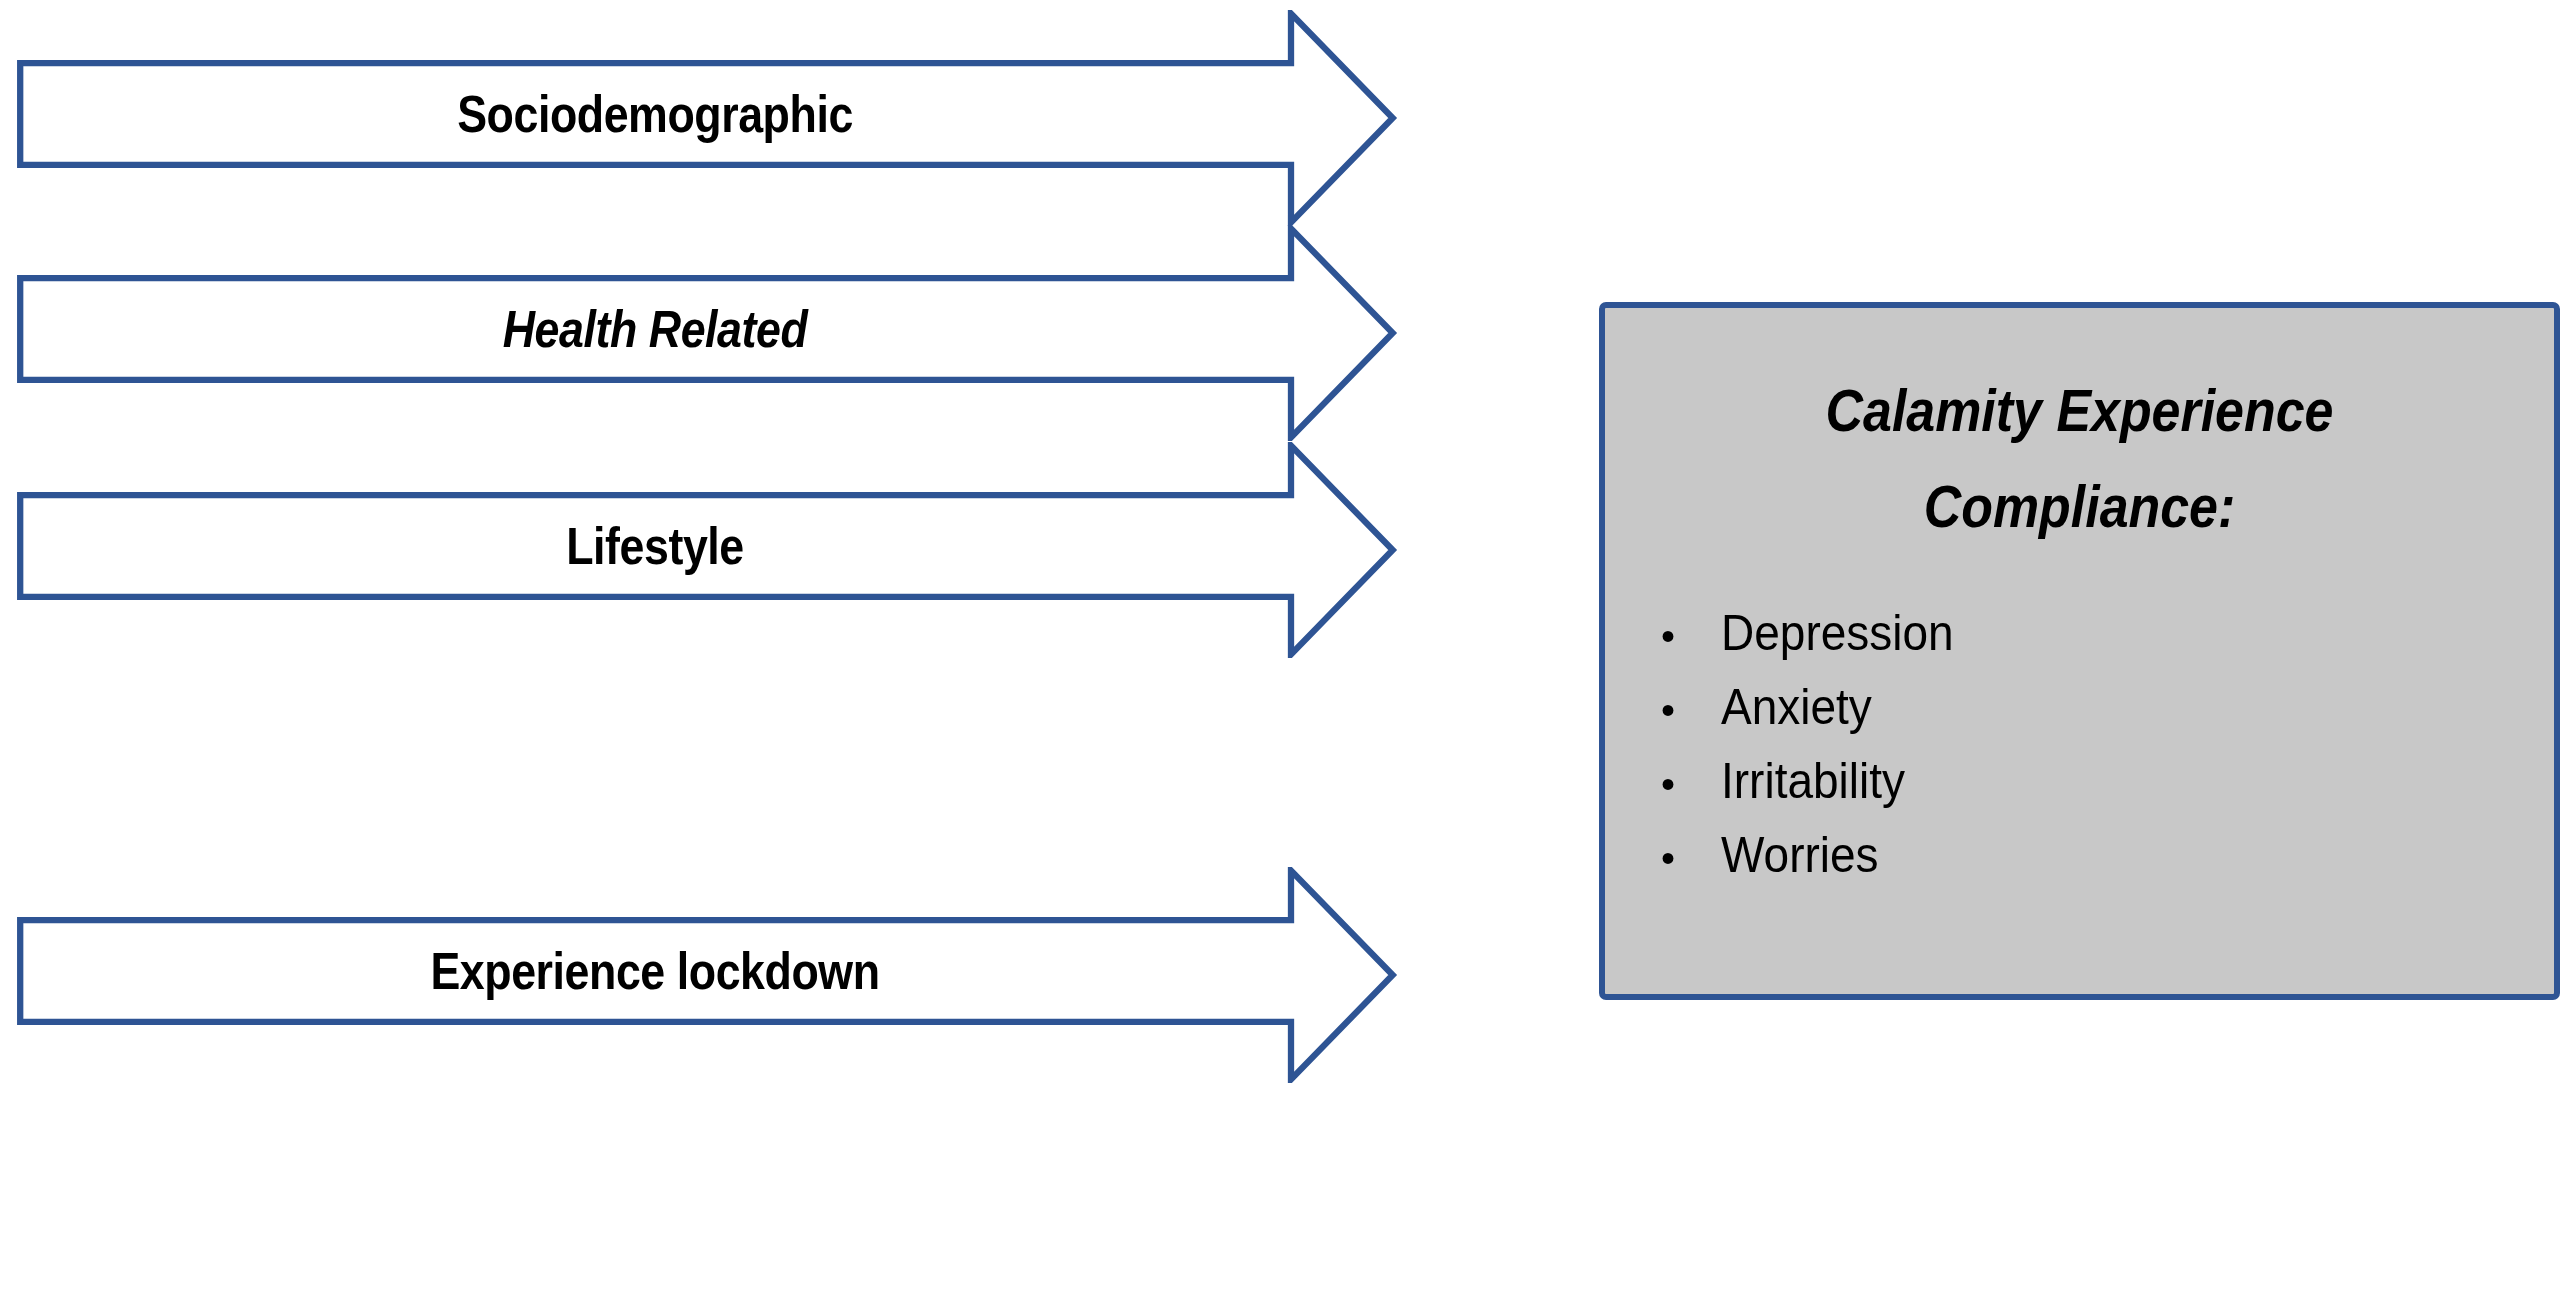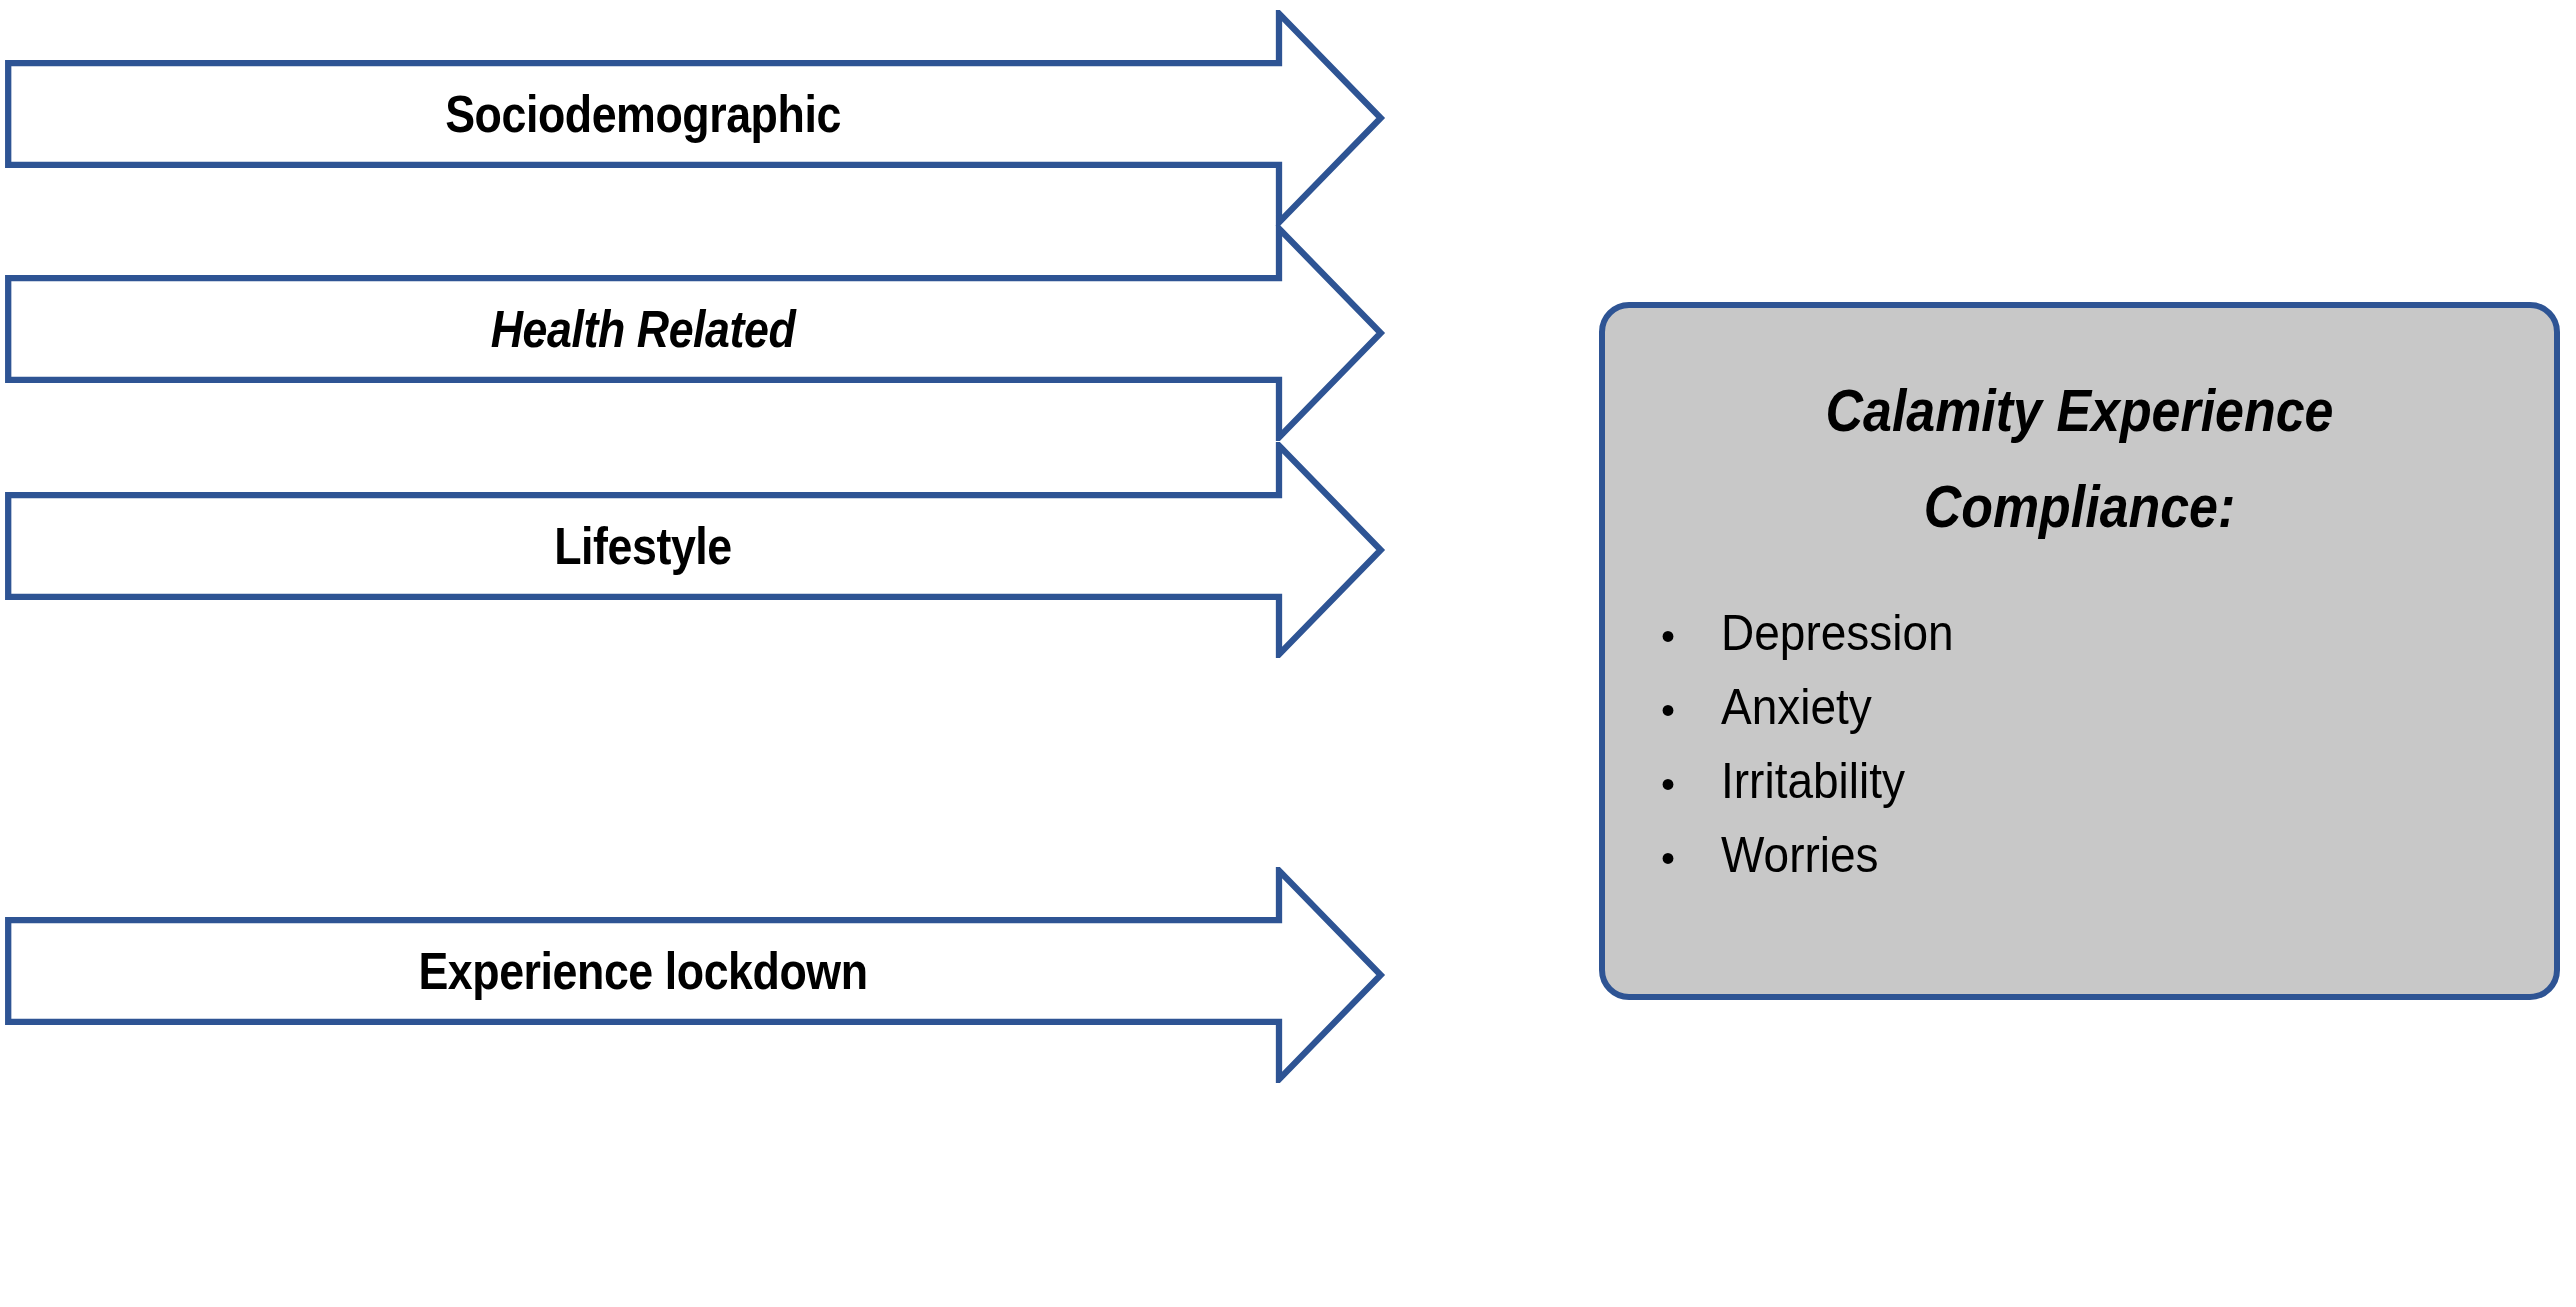--- a/index.html
+++ b/index.html
@@ -21,21 +21,21 @@
   
   #arrow-stack {
     position: absolute;
     left: 0;
     top: 0;
     width: 1406px;
     height: 1307px;
   }
   .arrow-row {
     position: absolute;
-    left: 0;
+    left: 12px;
     width: 1406px;
     height: 216px;
   }
   .arrow-svg {
     position: absolute;
     left: 0;
     top: 0;
     width: 1406px;
     height: 216px;
     display: block;
@@ -63,21 +63,21 @@
   
   #outcome-panel {
     position: absolute;
     left: 1599px;
     top: 302px;
     width: 961px;
     height: 698px;
     box-sizing: border-box;
     background: #c8c8c8;
     border: 6.3px solid #2e5494;
-    border-radius: 30px;
+    border-radius: 7px;
   }
   #outcome-title {
     position: absolute;
     left: 0;
     top: 56px;
     width: 100%;
     text-align: center;
     font-family: "Liberation Sans Narrow", "Liberation Sans", sans-serif;
     font-weight: bold;
     font-style: italic;

